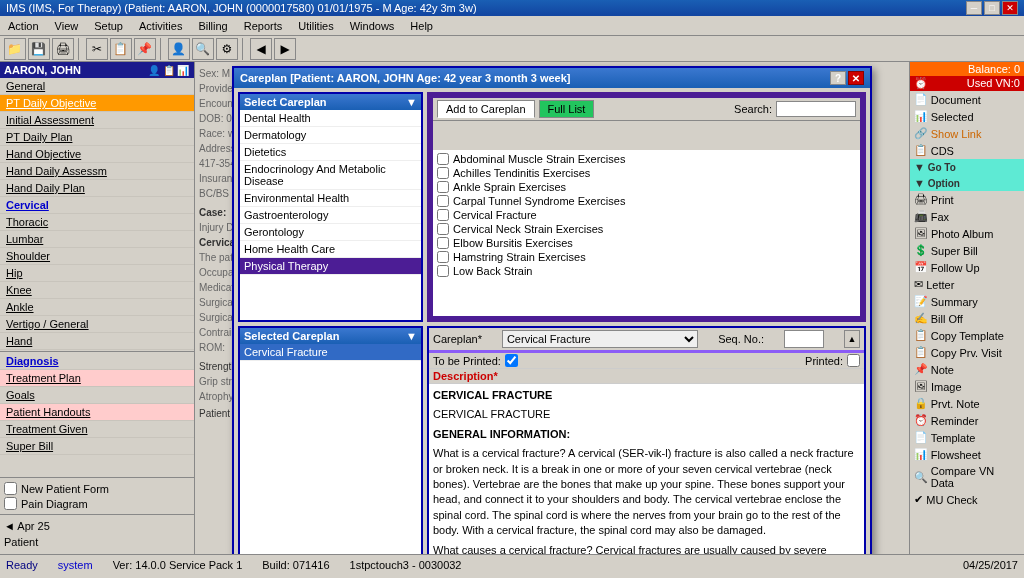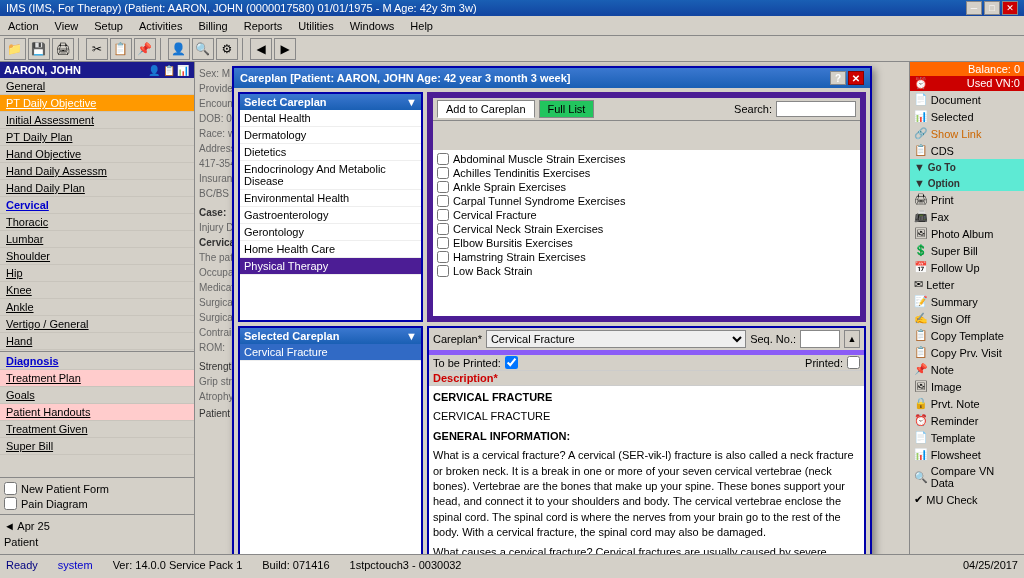--- a/index.html
+++ b/index.html
@@ -333,22 +333,22 @@
     #description-panel {
       flex: 1;
       border: 2px solid #0000aa;
       display: flex;
       flex-direction: column;
     }
     #desc-header-row {
       display: flex;
       align-items: center;
       padding: 2px 4px;
-      gap: 4px;
-      border-bottom: 5px solid #8b5cf6;
+      gap: 20px;
+      border-bottom: 3px solid #8b5cf6;
       background: #d4d0c8;
     }
     #careplan-dropdown {
       flex: 1;
       height: 18px;
       font-size: 11px;
       border: 1px solid #888;
     }
     #seq-label { font-size: 11px; }
     #seq-input {
@@ -695,21 +695,21 @@
     <div class="right-nav-item">
       <span>✉</span>
       <span>Letter</span>
     </div>
     <div class="right-nav-item">
       <span>📝</span>
       <span>Summary</span>
     </div>
     <div class="right-nav-item">
       <span>✍</span>
-      <span>Sign Off</span>
+      <span>Bill Off</span>
     </div>
     <div class="right-nav-item">
       <span>📋</span>
       <span>Copy Template</span>
     </div>
     <div class="right-nav-item">
       <span>📋</span>
       <span>Copy Prv. Visit</span>
     </div>
     <div class="right-nav-item">

